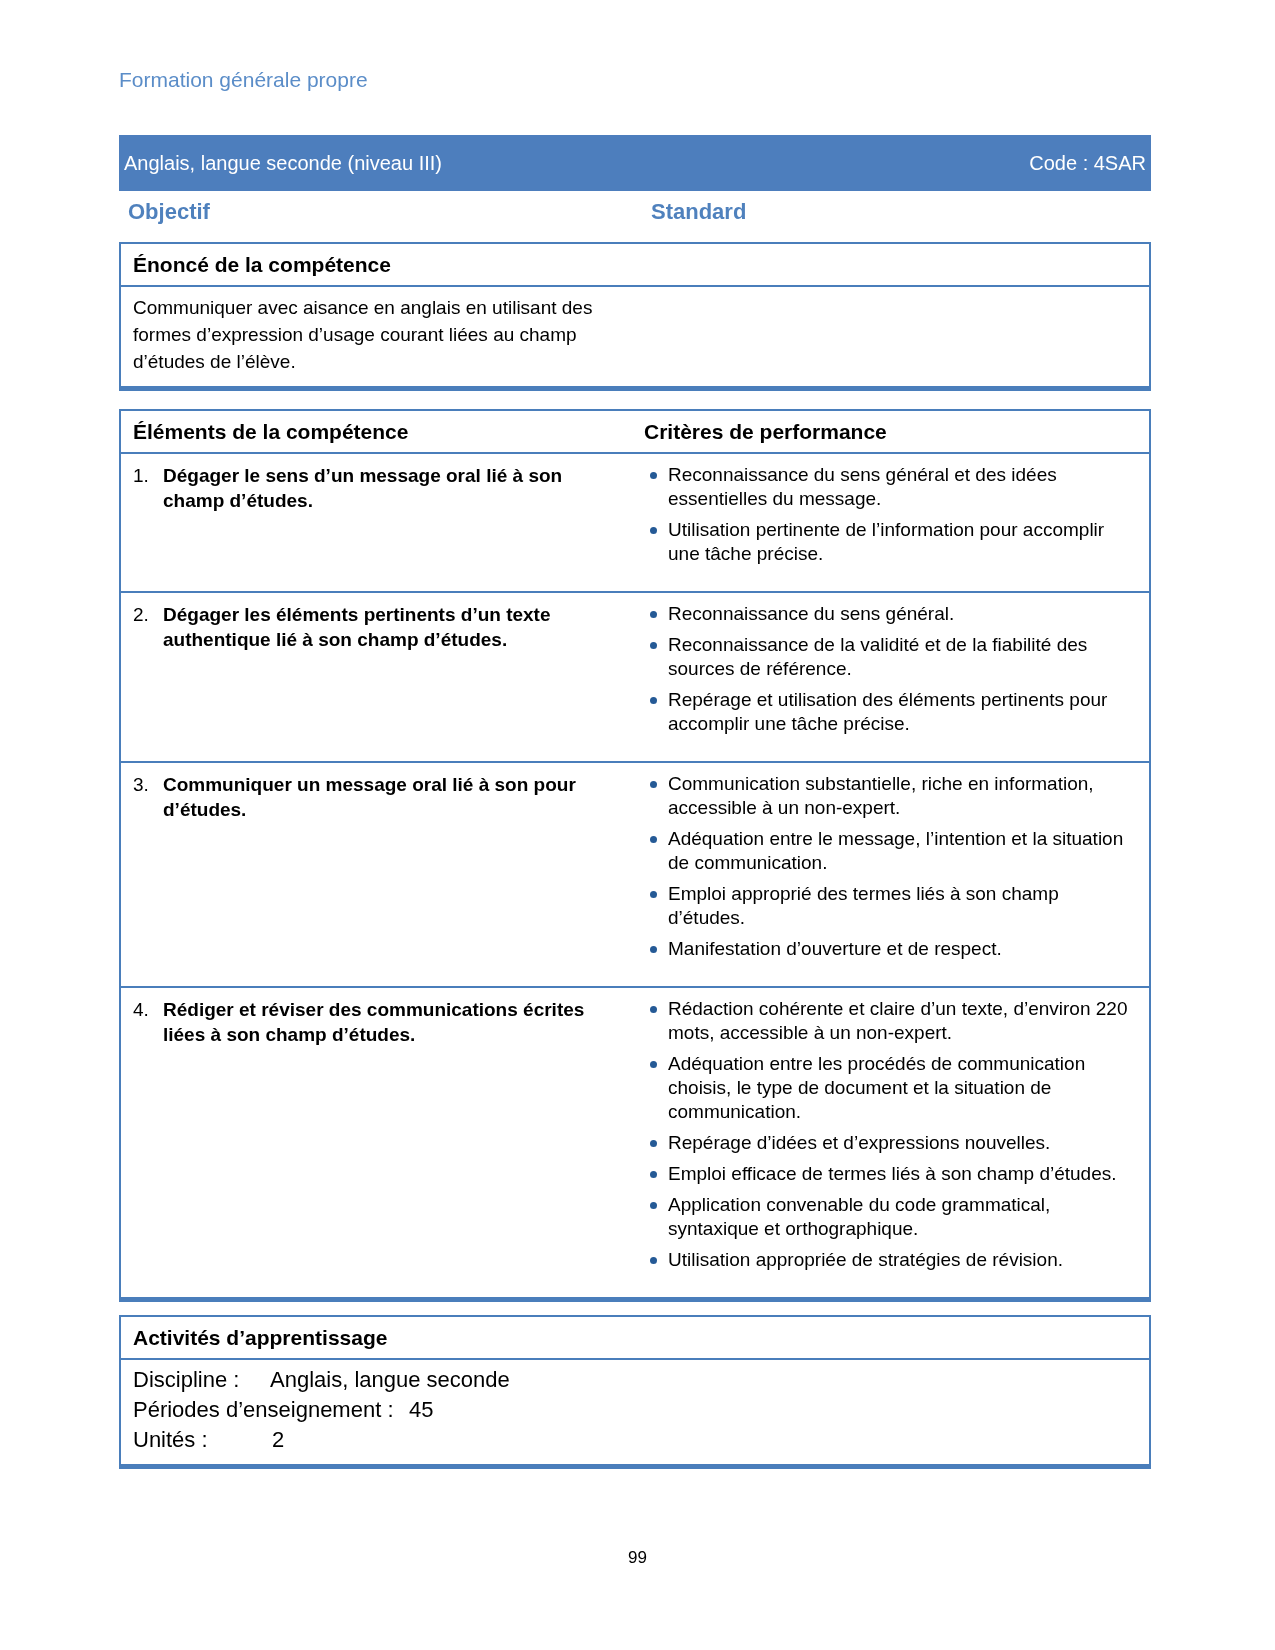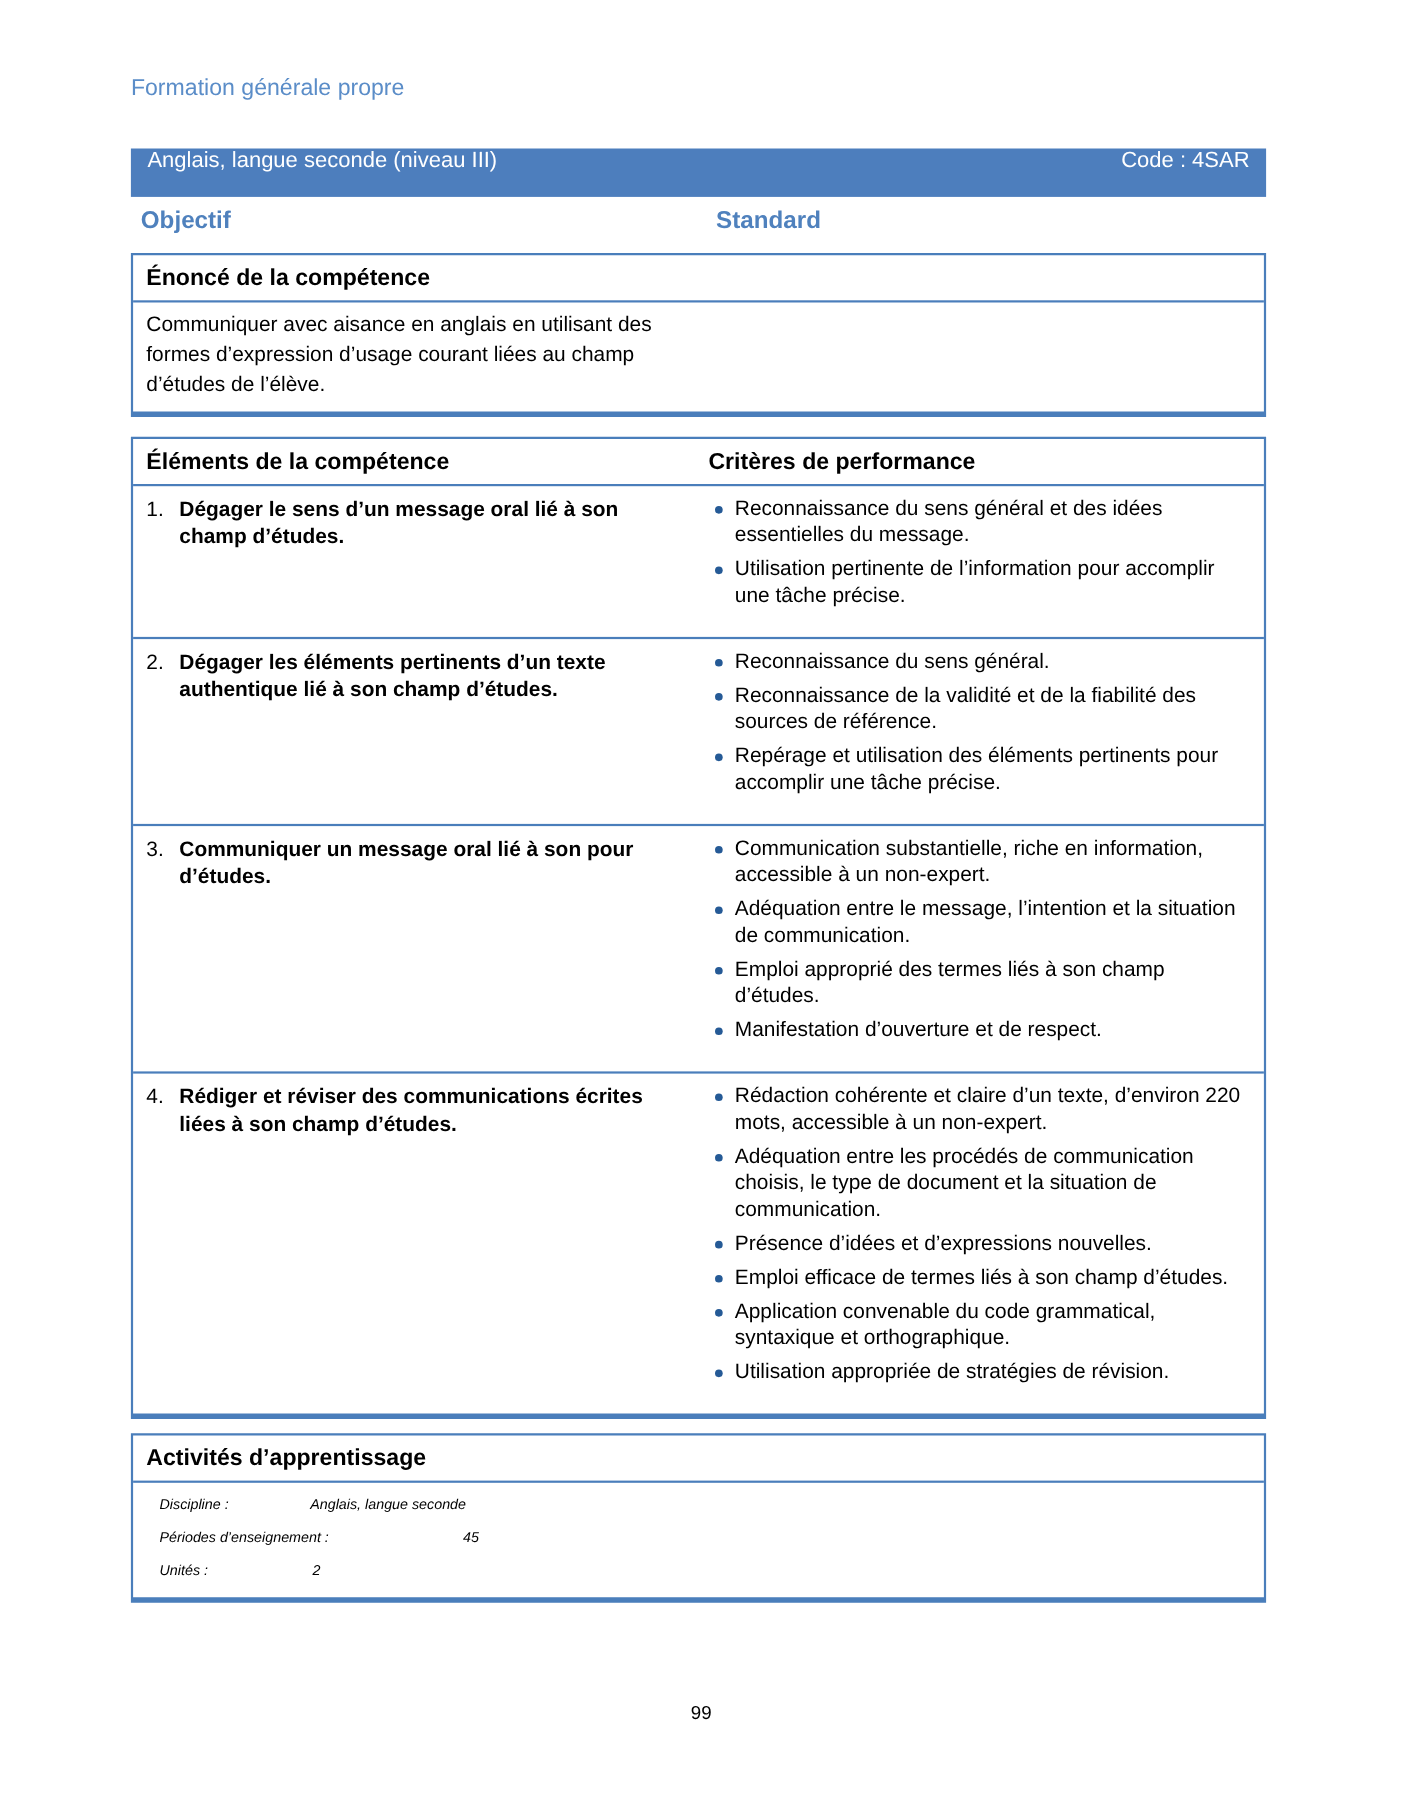--- a/index.html
+++ b/index.html
@@ -16,27 +16,27 @@
   .eyebrow {
     margin-top: 68px;
     text-align: left;
     font-size: 21px;
     color: #5b8dc8;
     height: 28px;
   }
 
   .titlebar {
     margin-top: 39px;
-    height: 44px;
+    height: 56px;
     background: #4d7ebd;
     color: #ffffff;
     display: flex;
     justify-content: space-between;
-    align-items: flex-start;
-    padding: 0 15px;
+    align-items: center;
+    padding: 0 5px;
     font-size: 20px;
   }
 
   .headings {
     margin-top: 8px;
     display: grid;
     grid-template-columns: 523px 1fr;
     font-size: 22px;
     font-weight: bold;
     color: #4f81bd;
@@ -80,21 +80,21 @@
   ul.criteria li::before {
     content: "";
     position: absolute;
     left: 6px; top: 9px;
     width: 7px; height: 7px;
     border-radius: 50%;
     background: #255a96;
   }
 
   .activites { margin-top: 13px; }
-  .activites .box-body { padding: 5px 12px 9px 24px; font-size: 13px; font-style: italic; }
+  .activites .box-body { padding: 5px 12px 9px 12px; font-size: 22px; }
   .act-line { line-height: 30px; }
   .lbl { display: inline-block; }
   .w1 { width: 137px; }
   .w2 { width: 276px; }
   .w3 { width: 139px; }
 
   .pageno {
     position: absolute;
     left: 0; top: 1548px;
     width: 1275px;
@@ -176,21 +176,21 @@
 
     <div class="t-grid t-row">
       <div class="cell-l">
         <span class="num">4.</span>
         <span class="el-text">Rédiger et réviser des communications écrites liées à son champ d’études.</span>
       </div>
       <div class="cell-r">
         <ul class="criteria">
             <li>Rédaction cohérente et claire d’un texte, d’environ 220 mots, accessible à un non-expert.</li>
             <li>Adéquation entre les procédés de communication choisis, le type de document et la situation de communication.</li>
-            <li>Présence d’idées et d’expressions nouvelles.</li>
+            <li>Repérage d’idées et d’expressions nouvelles.</li>
             <li>Emploi efficace de termes liés à son champ d’études.</li>
             <li>Application convenable du code grammatical, syntaxique et orthographique.</li>
             <li>Utilisation appropriée de stratégies de révision.</li>
           </ul>
       </div>
     </div>
   </section>
 
   <section class="box activites">
     <div class="box-header hdr-divider">Activités d’apprentissage</div>

